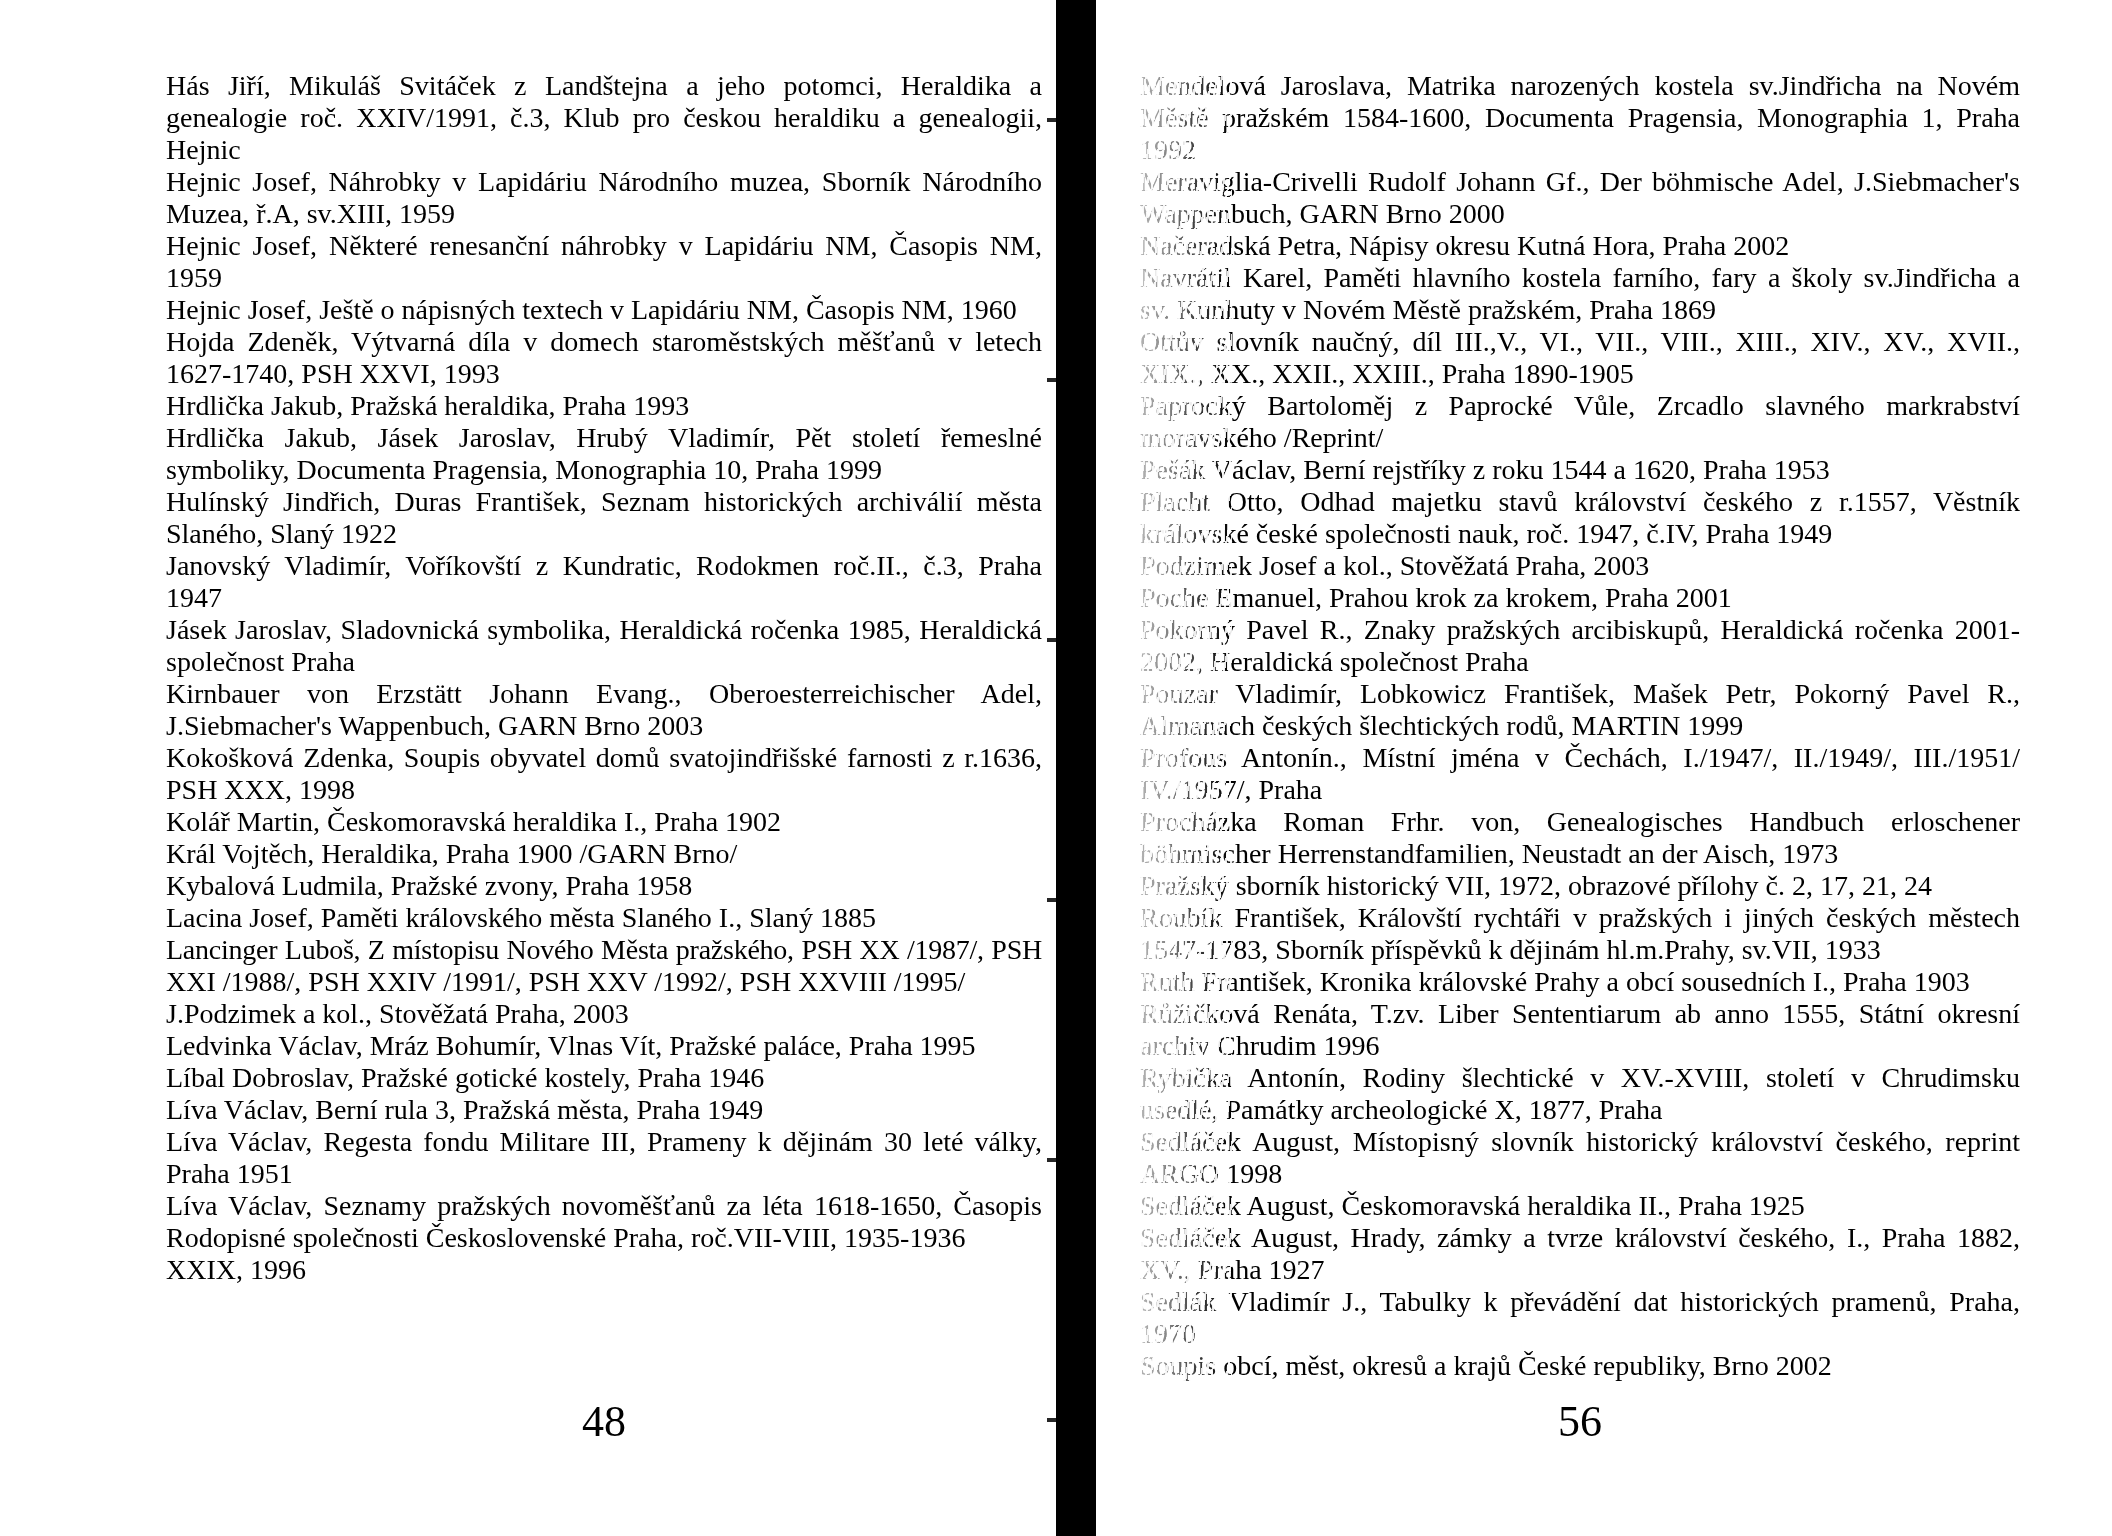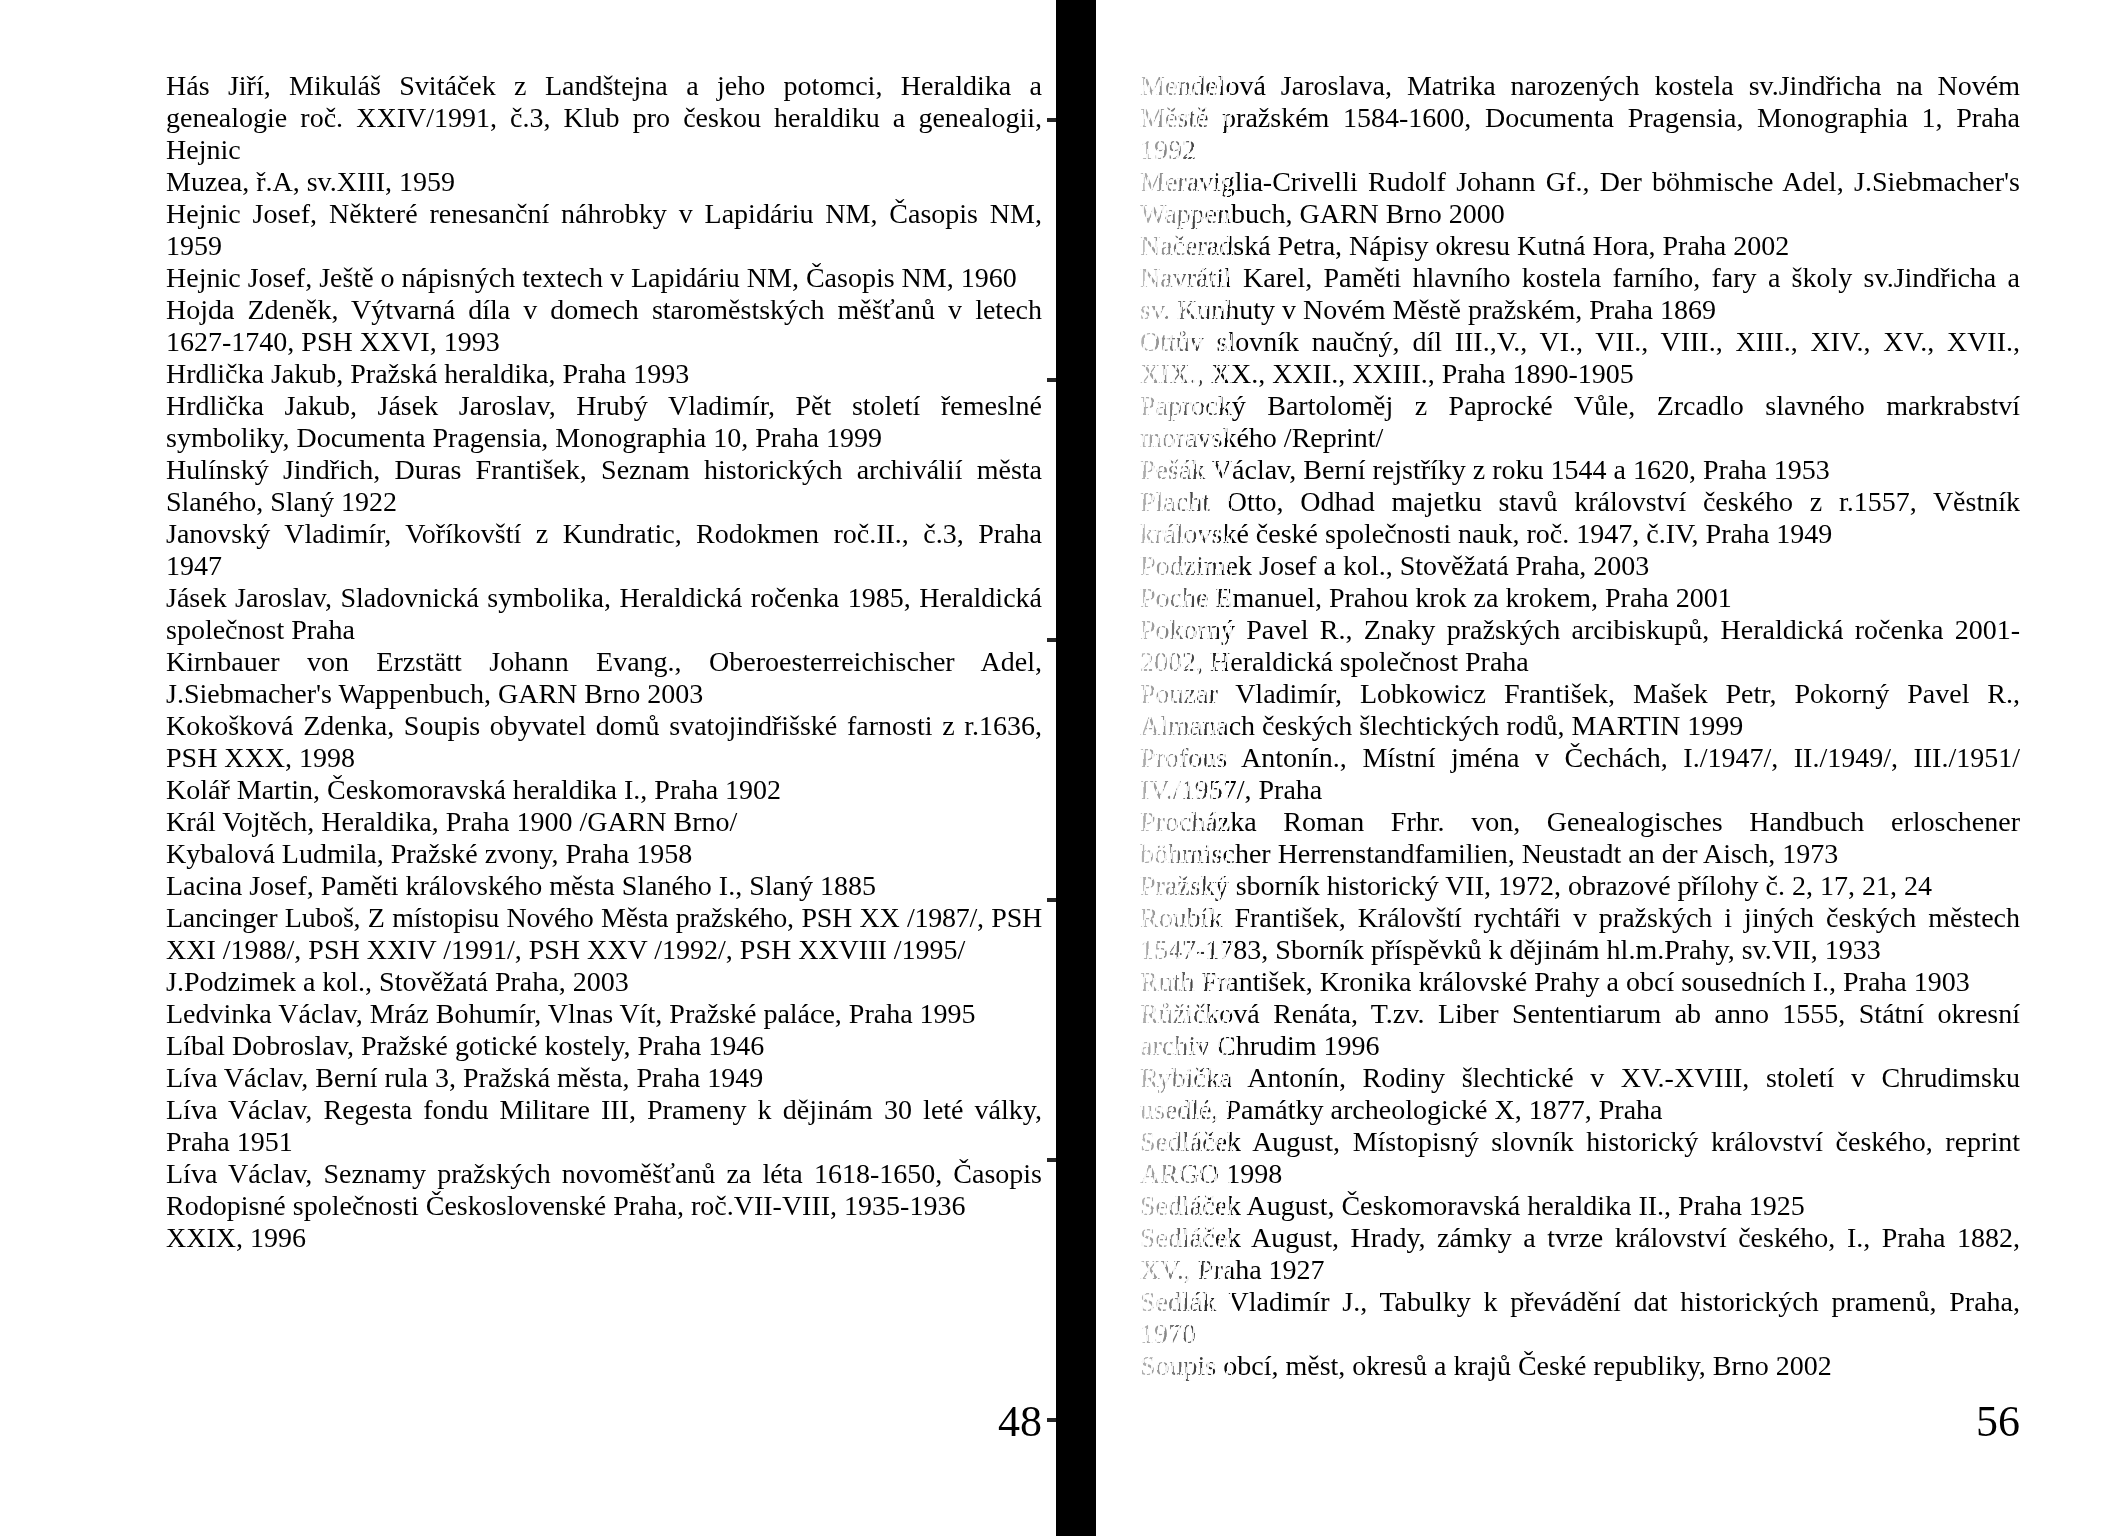--- a/index.html
+++ b/index.html
@@ -19,21 +19,21 @@
   .bib-line{
     font-size:28px;
     line-height:32px;
     text-align:justify;
     text-align-last:justify;
     white-space:normal;
   }
   .bib-line.entry-end{text-align-last:left;}
   .page-number{
     position:absolute;top:1400px;left:0;width:100%;
-    text-align:right;
+    text-align:center;
     font-size:44px;line-height:44px;
   }
   
   .band{
     position:absolute;left:1056px;top:0;width:40px;height:1536px;
     background:#000000;
   }
   .band::before{ 
     content:"";
     position:absolute;left:-9px;top:0;width:9px;height:100%;
@@ -61,20 +61,21 @@
 </head>
 <body>
 
 <div class="sheet">
 
   <div class="page page-left">
     <div class="page-text" id="left-text">
         <div class="bib-line">Hás Jiří, Mikuláš Svitáček z Landštejna a jeho potomci, Heraldika a</div>
         <div class="bib-line">genealogie roč. XXIV/1991, č.3, Klub pro českou heraldiku a genealogii,</div>
         <div class="bib-line entry-end">Hejnic</div>
+        <div class="bib-line">Hejnic Josef, Náhrobky v Lapidáriu Národního muzea, Sborník Národního</div>
         <div class="bib-line entry-end">Muzea, ř.A, sv.XIII, 1959</div>
         <div class="bib-line">Hejnic Josef, Některé renesanční náhrobky v Lapidáriu NM, Časopis NM,</div>
         <div class="bib-line entry-end">1959</div>
         <div class="bib-line entry-end">Hejnic Josef, Ještě o nápisných textech v Lapidáriu NM, Časopis NM, 1960</div>
         <div class="bib-line">Hojda Zdeněk, Výtvarná díla v domech staroměstských měšťanů v letech</div>
         <div class="bib-line entry-end">1627-1740, PSH XXVI, 1993</div>
         <div class="bib-line entry-end">Hrdlička Jakub, Pražská heraldika, Praha 1993</div>
         <div class="bib-line">Hrdlička Jakub, Jásek Jaroslav, Hrubý Vladimír, Pět století řemeslné</div>
         <div class="bib-line entry-end">symboliky, Documenta Pragensia, Monographia 10, Praha 1999</div>
         <div class="bib-line">Hulínský Jindřich, Duras František, Seznam historických archiválií města</div>

